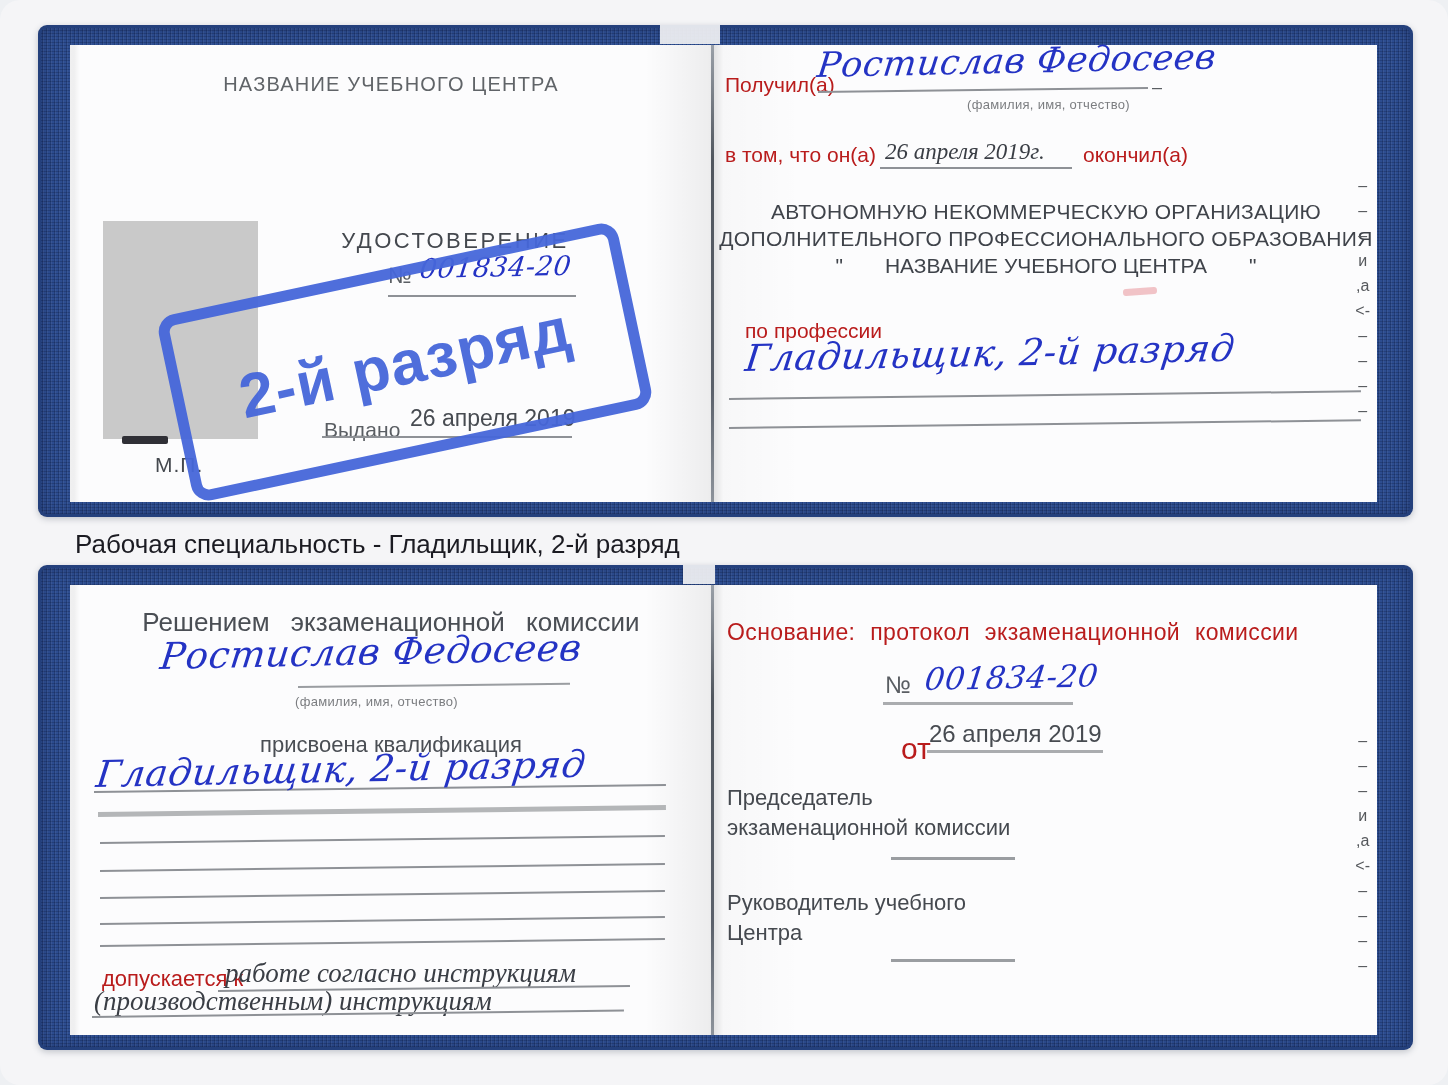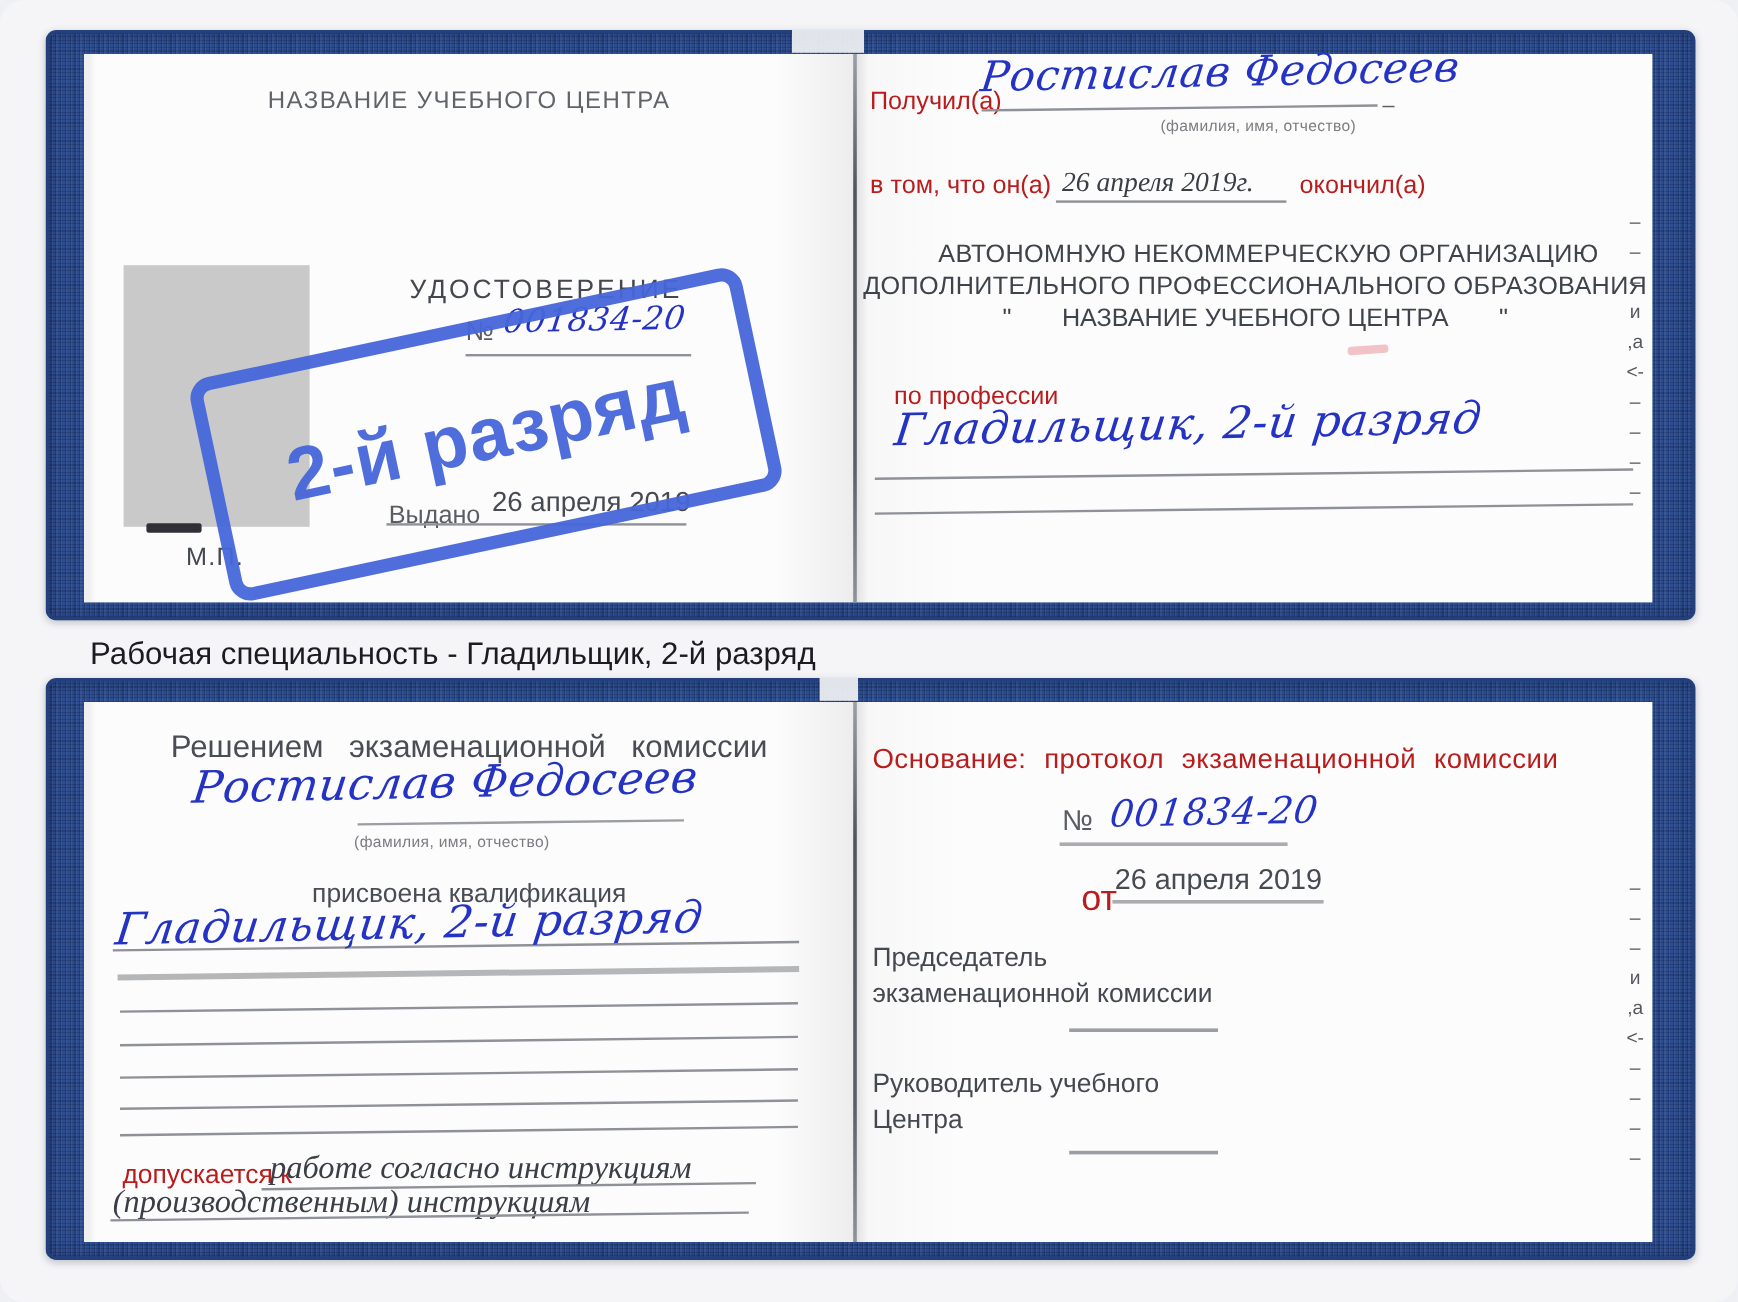--- a/index.html
+++ b/index.html
@@ -86,21 +86,21 @@
         <div class="script" style="left:100px;top:0px;font-size:35px;">Ростислав Федосеев</div>
         <div class="hl tilt" style="left:103px;top:46px;width:330px;"></div>
         <div class="hint" style="left:230px;top:52px;width:185px;">(фамилия, имя, отчество)</div>
         <div class="t" style="left:437px;top:32px;font-size:18px;color:#5a5e63;">–</div>
 
         <div class="t" style="left:10px;top:98px;font-size:21px;">в том, что он(а)</div>
         <div class="ital" style="left:170px;top:94px;font-size:23px;">26 апреля 2019г.</div>
         <div class="hl" style="left:165px;top:122px;width:192px;"></div>
         <div class="t" style="left:368px;top:98px;font-size:21px;">окончил(а)</div>
 
-        <div class="cT" style="top:155px;font-size:21px;color:#3f434a;letter-spacing:.3px;padding-left:11px;">АВТОНОМНУЮ НЕКОММЕРЧЕСКУЮ ОРГАНИЗАЦИЮ</div>
+        <div class="cT" style="top:155px;font-size:21px;color:#3f434a;letter-spacing:.3px;">АВТОНОМНУЮ НЕКОММЕРЧЕСКУЮ ОРГАНИЗАЦИЮ</div>
         <div class="cT" style="top:182px;font-size:21px;color:#3f434a;letter-spacing:.3px;">ДОПОЛНИТЕЛЬНОГО ПРОФЕССИОНАЛЬНОГО ОБРАЗОВАНИЯ</div>
         <div class="org3" style="top:209px;">
           <span>"</span>
           <span>НАЗВАНИЕ УЧЕБНОГО ЦЕНТРА</span>
           <span>"</span>
         </div>
         <div class="smudge-pink"></div>
 
         <div class="t" style="left:30px;top:274px;font-size:21px;">по профессии</div>
         <div class="script" style="left:28px;top:292px;font-size:37px;">Гладильщик, 2-й разряд</div>

